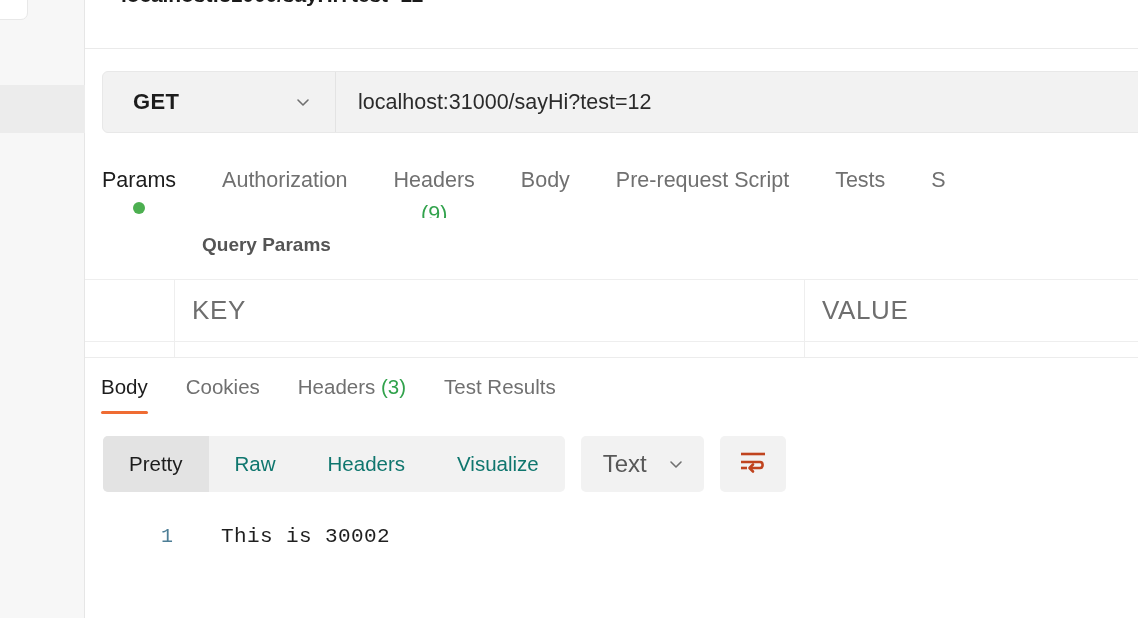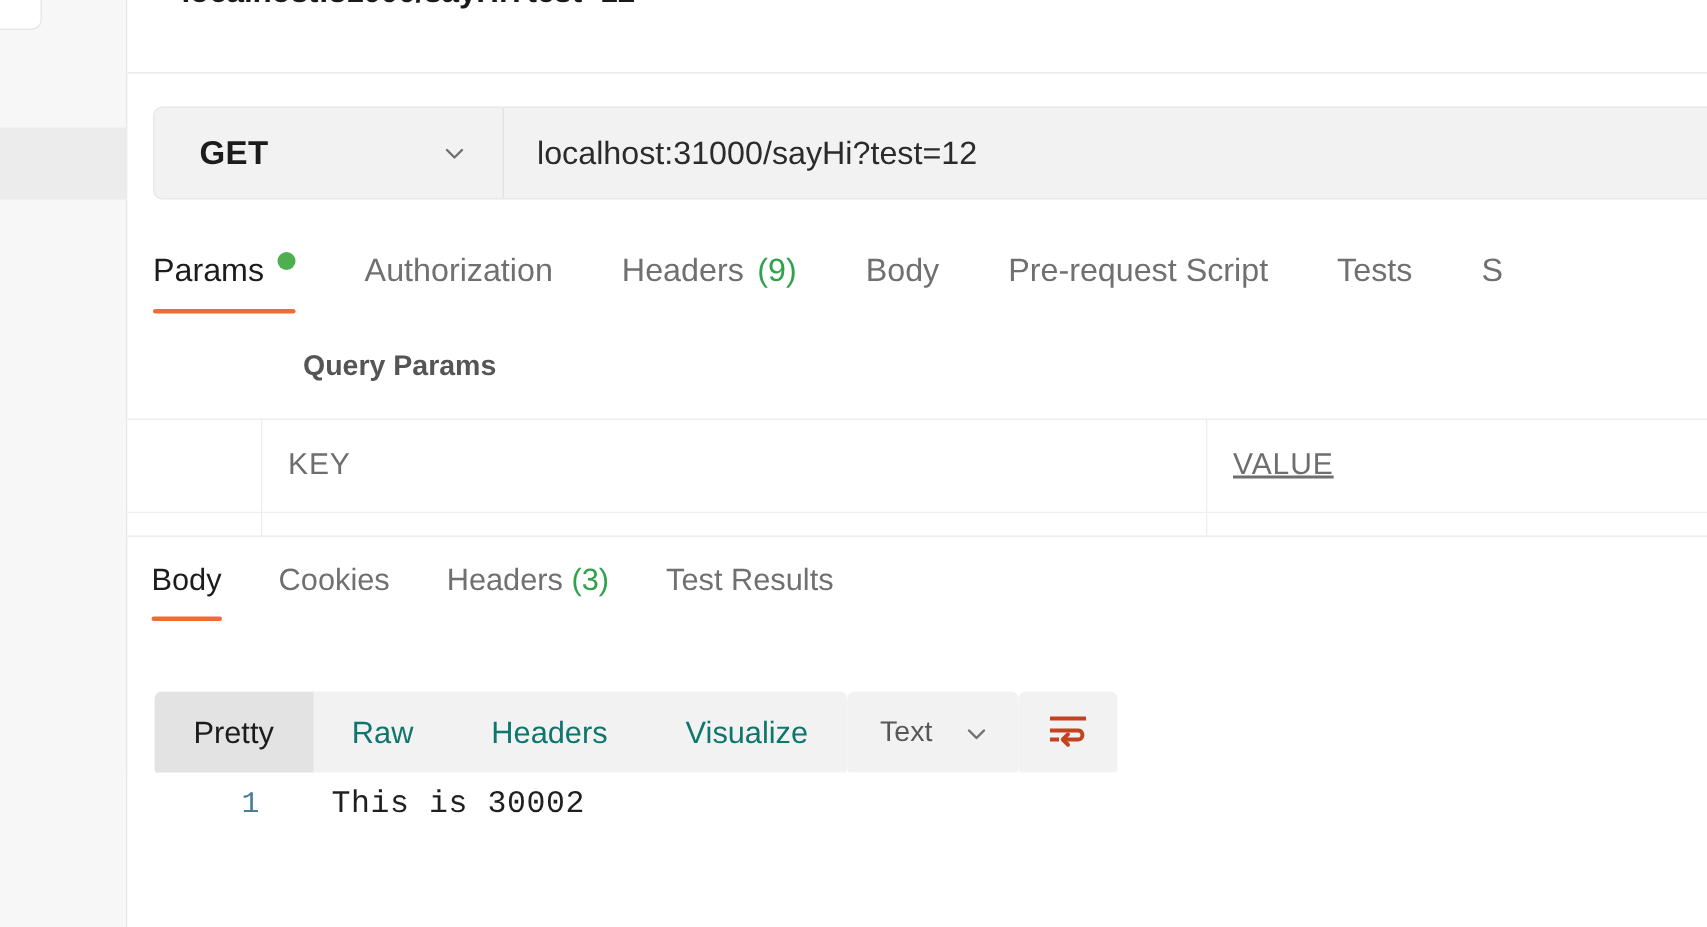--- a/index.html
+++ b/index.html
@@ -120,27 +120,28 @@
     left: 17px; top: 163px;
     width: 1060px; height: 55px;
     display: flex;
     align-items: flex-start;
     white-space: nowrap;
     overflow: hidden;
   }
   .req-tab {
     position: relative;
     display: flex;
-    align-items: flex-start;
+    align-items: center;
     gap: 9px;
     padding: 5px 0 16px 0;
     margin-right: 46px;
     font-size: 21.5px;
     color: #707070;
     cursor: pointer;
+    flex-direction: column;
   }
   .req-tab.active { color: #1c1c1c; }
   .req-tab .underline {
     position: absolute;
     left: 0; right: 0; bottom: 0;
     height: 3px;
     background: #ef6c33;
     border-radius: 2px;
   }
   .dot {
@@ -171,29 +172,29 @@
     display: flex;
     height: 62px;
     border-bottom: 1px solid #eeeeee;
   }
   .ptr.short { height: 16px; }
   .pcell {
     display: flex;
     align-items: center;
     border-right: 1px solid #eeeeee;
     padding-left: 17px;
-    font-size: 20px;
+    font-size: 26px;
     letter-spacing: 0.6px;
     color: #6e6e6e;
     font-weight: 400;
     background: #ffffff;
   }
   .pcell.check { width: 90px; padding-left: 0; }
   .pcell.key   { width: 630px; }
-  .pcell.value { width: 333px; border-right: none; text-decoration: underline; }
+  .pcell.value { width: 333px; border-right: none; }
 
   
   .section-divider {
     position: absolute;
     left: 85px; top: 357px;
     width: 1053px; height: 1px;
     background: #ececec;
   }
 
   
@@ -217,23 +218,24 @@
     position: absolute;
     left: 0; right: 0; bottom: 0;
     height: 3px;
     background: #ef6c33;
     border-radius: 2px;
   }
 
   
   .fmt-bar {
     position: absolute;
-    left: 103px; top: 461px;
-    display: flex;
-    align-items: center;
+    left: 103px; top: 436px;
+    display: flex;
+    align-items: center;
+    gap: 16px;
   }
   .seg-group {
     display: flex;
     align-items: stretch;
     height: 56px;
     background: #f2f2f2;
     border-radius: 5px;
     overflow: hidden;
   }
   .seg {
@@ -252,21 +254,21 @@
     display: flex;
     align-items: center;
     gap: 20px;
     height: 56px;
     padding: 0 19px 0 22px;
     background: #f2f2f2;
     border-radius: 5px;
     cursor: pointer;
   }
   .dropdown-label {
-    font-size: 19px;
+    font-size: 24px;
     color: #585858;
   }
   .icon-btn {
     display: flex;
     align-items: center;
     justify-content: center;
     width: 66px; height: 56px;
     background: #f2f2f2;
     border-radius: 5px;
     cursor: pointer;

